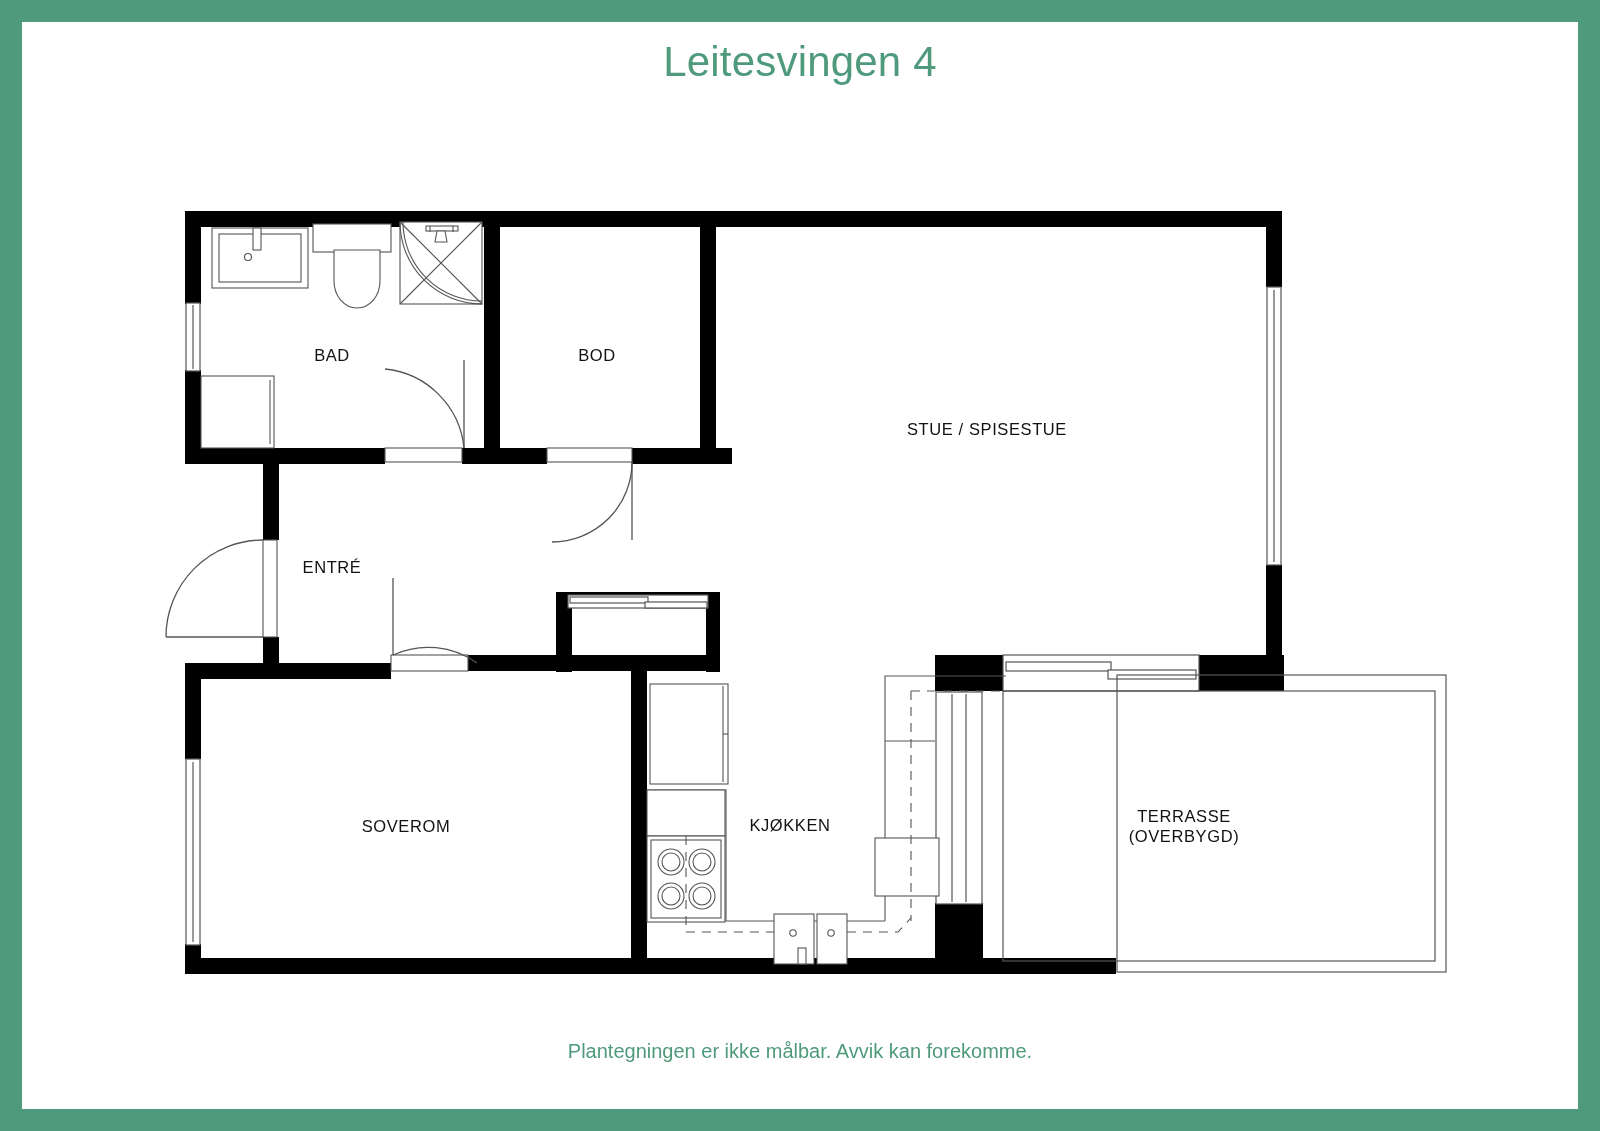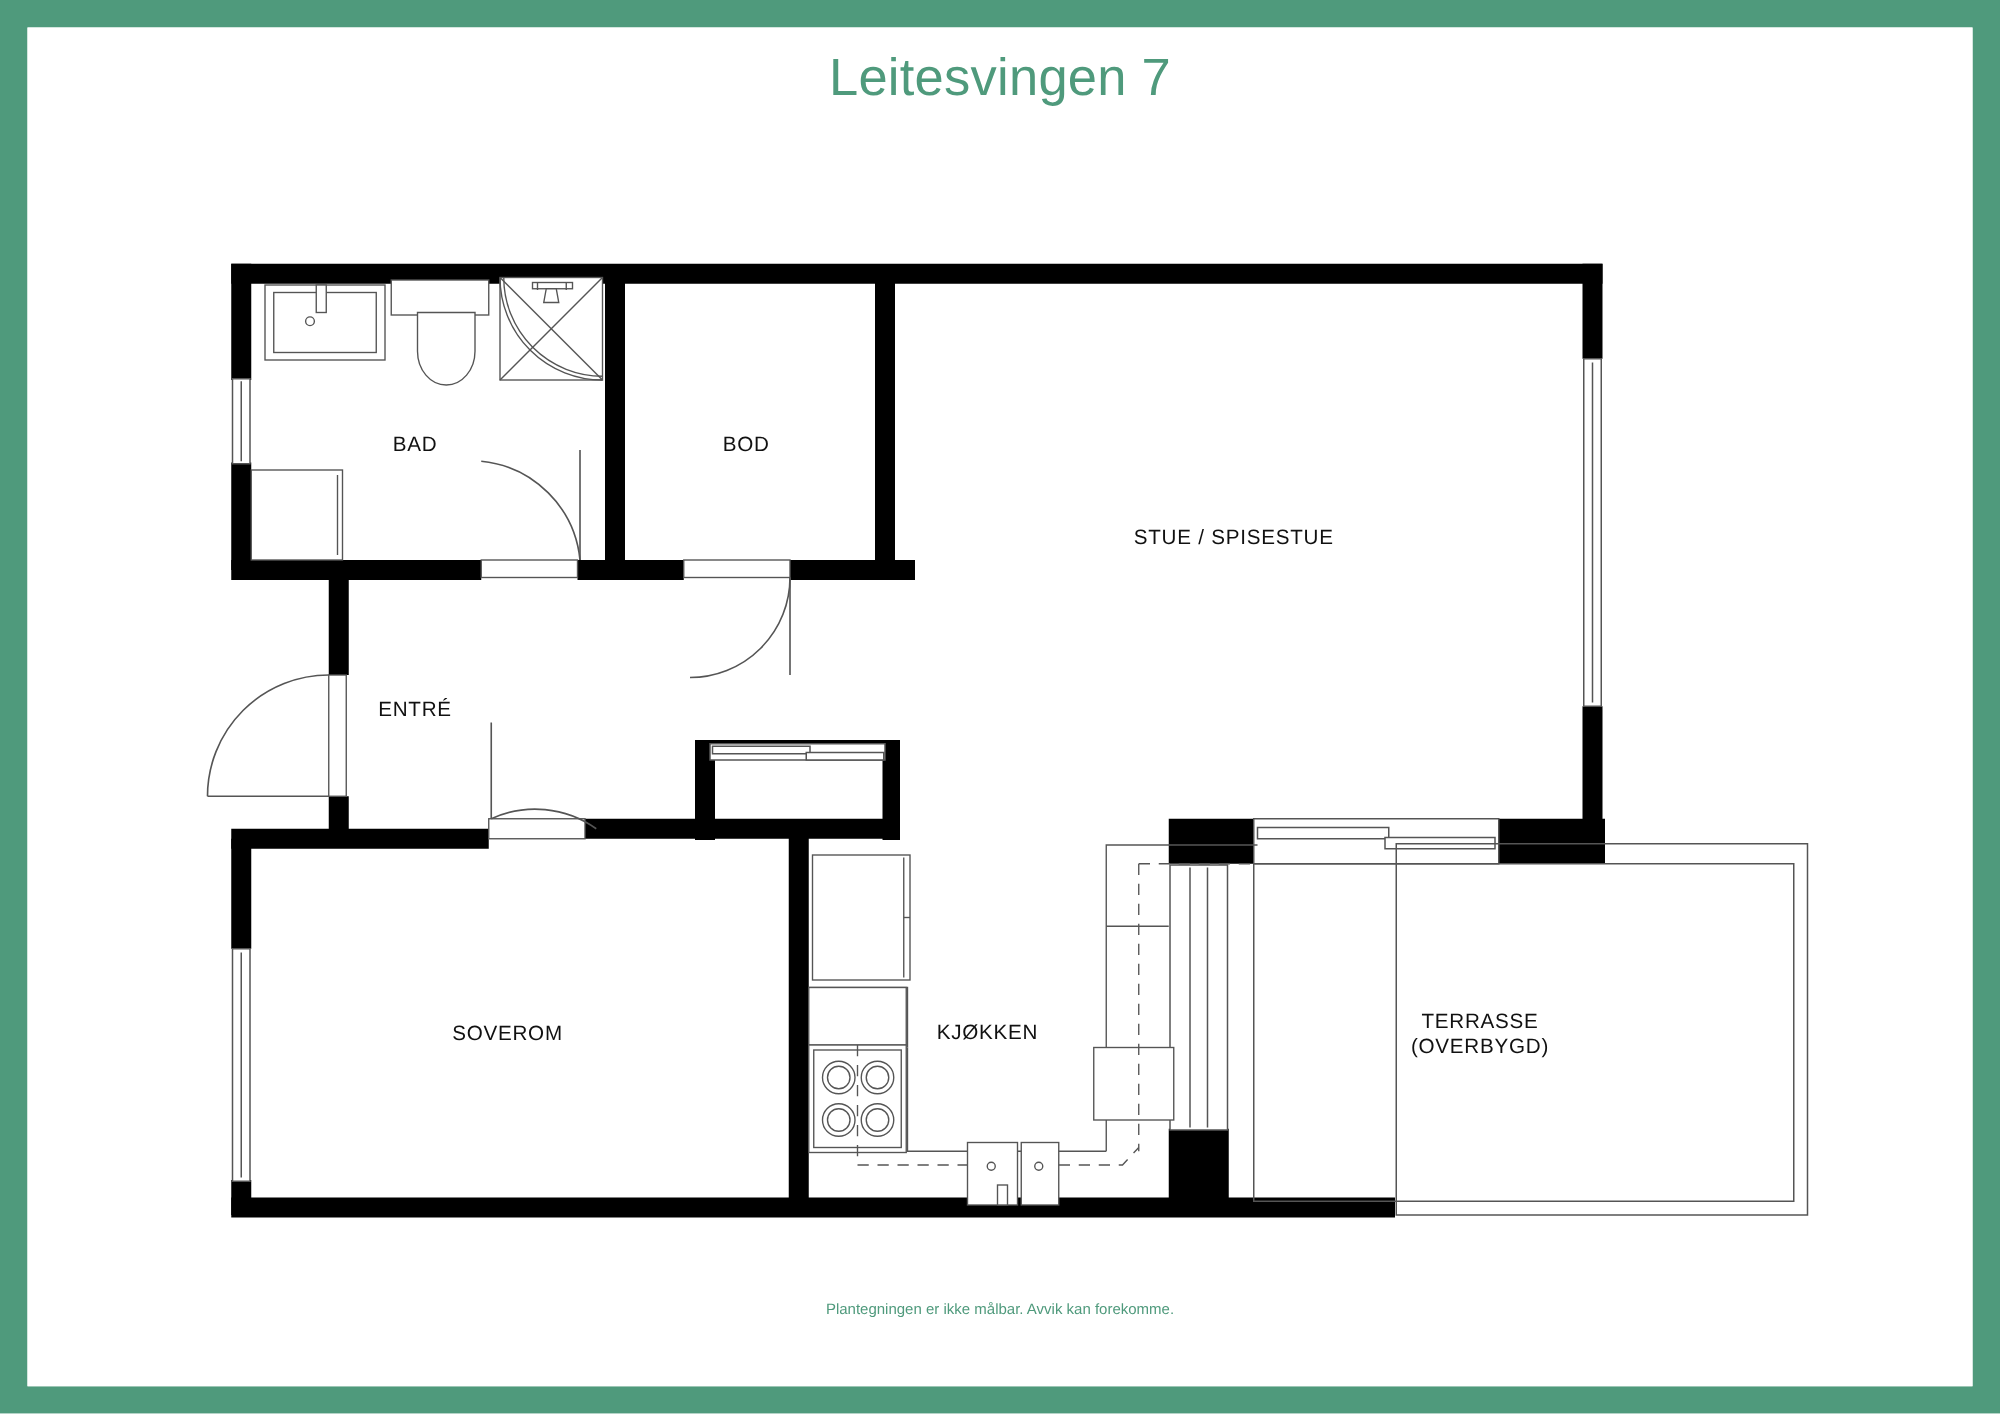--- a/index.html
+++ b/index.html
@@ -46,21 +46,21 @@
     color: #4f9a7c;
     font-family: "Liberation Sans", sans-serif;
     letter-spacing: 0.2px;
   }
   #plan-footer {
     position: absolute;
     top: 1040px;
     left: 0;
     width: 1600px;
     text-align: center;
-    font-size: 12px;
+    font-size: 20px;
     color: #4f9a7c;
     font-family: "Liberation Sans", sans-serif;
   }
   #floorplan-svg {
     position: absolute;
     left: 0;
     top: 0;
   }
   .room-label {
     font-family: "Liberation Sans", sans-serif;
@@ -71,21 +71,21 @@
   }
 </style>
 </head>
 <body>
 
 <div id="page">
 
   <div class="page-border"></div>
   <div class="page-border-inner"></div>
 
-  <div id="plan-title">Leitesvingen 7</div>
+  <div id="plan-title">Leitesvingen 4</div>
 
   <svg id="floorplan-svg" width="1600" height="1131" viewBox="0 0 1600 1131">
 
     <g fill="#000000">
 
       <rect x="185" y="211" width="1097" height="16"></rect>
 
       <rect x="185" y="211" width="16" height="93"></rect>
       <rect x="185" y="370" width="16" height="86"></rect>
 

